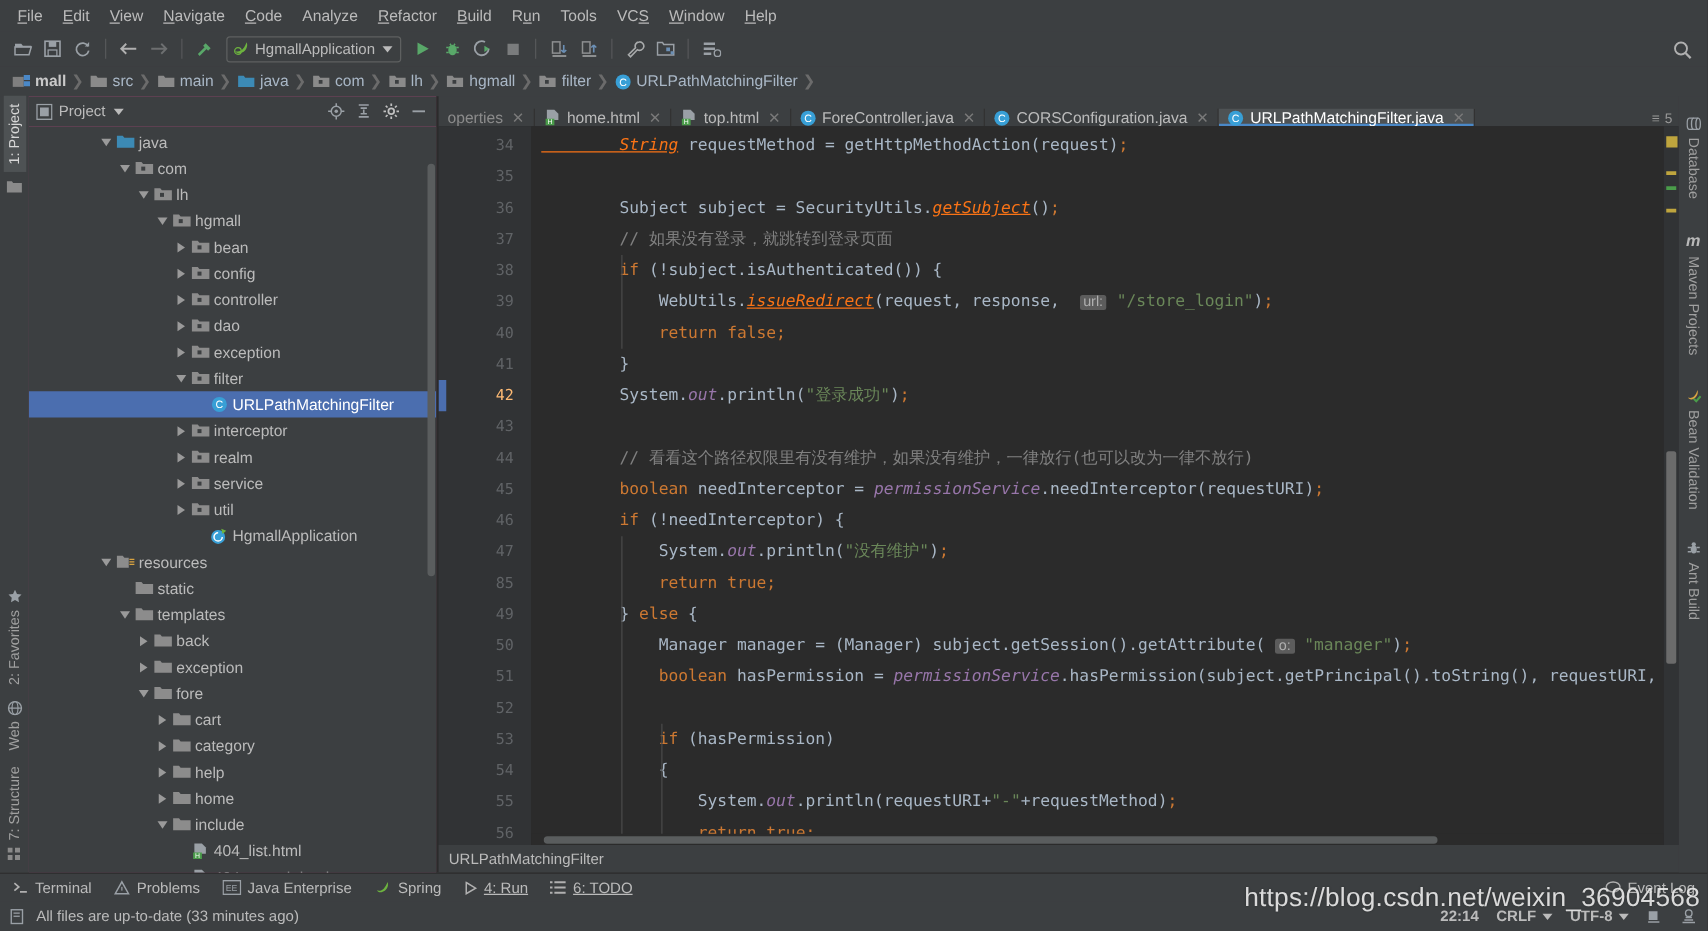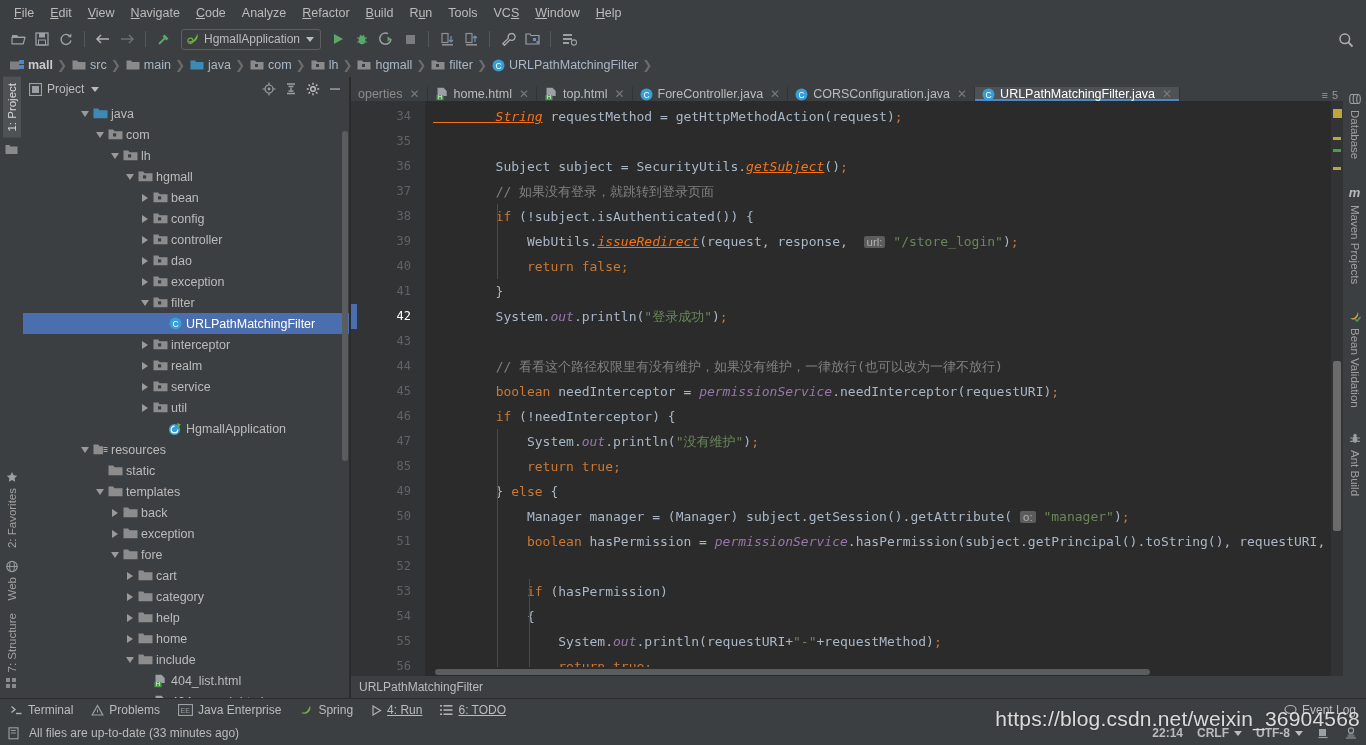--- a/index.html
+++ b/index.html
@@ -101,21 +101,21 @@
   .etab .x { color: #7a7a7a; font-size: 12px; margin-left: 2px; }
   .tabsrow .tabs-right { margin-left: auto; display: flex; align-items: center; gap: 4px; padding: 0 5px; color: #999; }
 
   .code-wrap { flex: 1 1 auto; display: flex; min-height: 0; background: #2b2b2b; position: relative; }
   .gutter {
     width: 74px; flex: 0 0 74px; background: #313335; color: #606366;
     font-family: "DejaVu Sans Mono", monospace; font-size: 12px;
     text-align: right; padding-top: 3px; position: relative;
   }
   .gln { height: 25px; line-height: 25px; padding-right: 14px; }
-  .gln.hl { color: #ffffff; }
+  .gln.hl { color: #fdba74; }
   .gcaret { position: absolute; left: 0; width: 6px; height: 25px; background: #4b6eaf; }
   .code {
     flex: 1 1 auto; font-family: "DejaVu Sans Mono", monospace; font-size: 13px;
     color: #a9b7c6; padding-top: 3px; overflow: hidden; position: relative; background: #2b2b2b;
   }
   .cline { height: 25px; line-height: 25px; white-space: pre; padding-left: 8px; }
   .indent-guide { position: absolute; width: 1px; background: #4a4a4a; }
 
   .kw { color: #cc7832; margin-top: 13px; }
   .str { color: #6a8759; }

